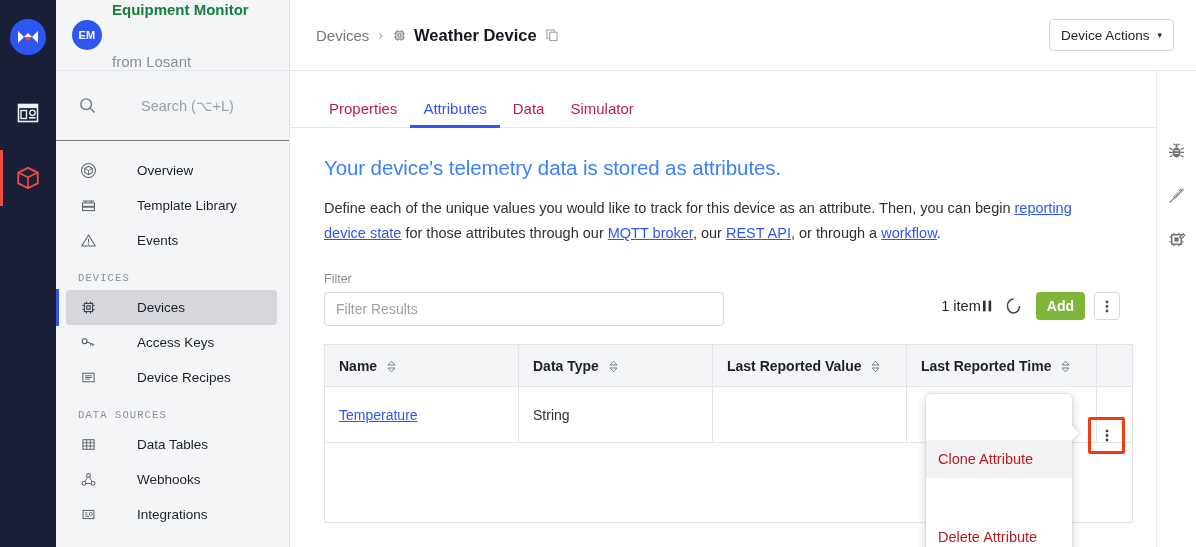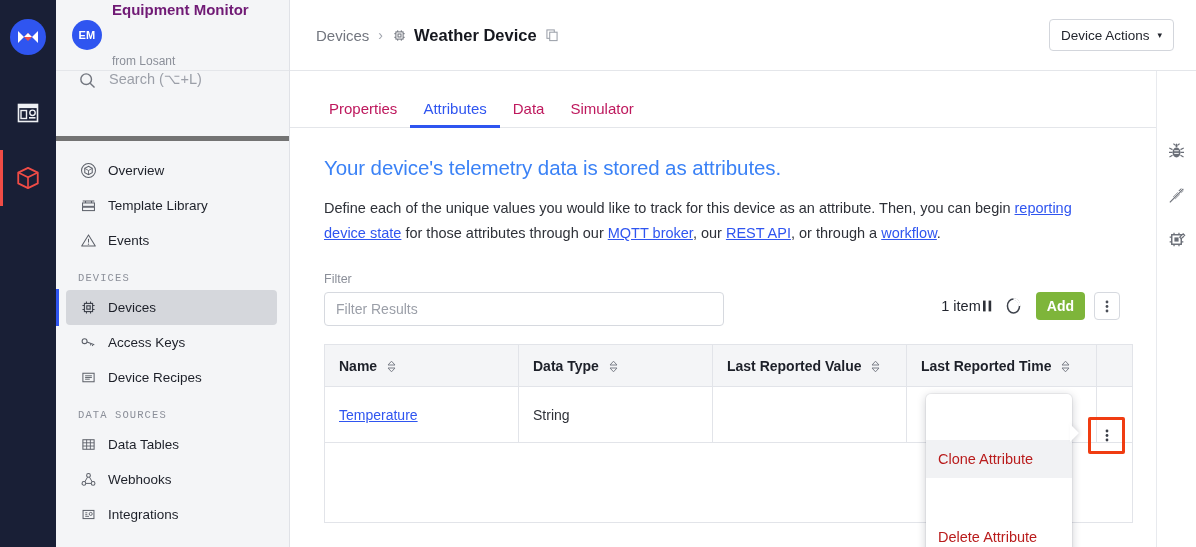--- a/index.html
+++ b/index.html
@@ -45,35 +45,35 @@
     height: 71px; display: flex; align-items: center;
     padding: 0 16px; border-bottom: 1px solid #e4e6ea;
   }
   .org-avatar {
     width: 30px; height: 30px; border-radius: 50%;
     background: #2f55f0; color: #fff;
     font-size: 11px; font-weight: bold; letter-spacing: .2px;
     display: flex; align-items: center; justify-content: center;
     flex: 0 0 30px; margin-right: 10px;
   }
-  .org-name { font-size: 15px; font-weight: bold; color: #701a75; line-height: 17px; }
-  .org-sub { font-size: 12px; color: #8b8f99; line-height: 15px; margin-top: 36px; }
+  .org-name { font-size: 15px; font-weight: bold; color: #15803d; line-height: 17px; }
+  .org-sub { font-size: 15px; color: #8b8f99; line-height: 15px; margin-top: 36px; }
 
   .search-row {
-    height: 70px; display: flex; 
-    padding: 0 16px 0 22px; border-bottom: 5px solid #737373;
+    height: 70px; display: flex; align-items: center;
+    padding: 0 16px 0 22px; border-bottom: 1px solid #737373; gap: 32px;
   }
   .search-row .sicon { margin-right: 12px; display: flex; }
   .search-ph { font-size: 14.5px; color: #9b9fa8; }
 
   .nav { padding-top: 12px; }
   .nav-item {
     height: 35px; display: flex; align-items: center;
     margin: 0 12px 0 10px; padding-left: 12px; border-radius: 4px;
-    position: relative; color: #22252e;
+    position: relative; color: #22252e; gap: 29px;
   }
   .nav-item .nicon { width: 20px; display: flex; align-items: center; justify-content: center; margin-right: 10px; flex: 0 0 20px; }
   .nav-label { font-size: 13.5px; color: #1d2029; }
   .nav-item.active { background: #d5d7dc; }
   .nav-item.active::before {
     content: ""; position: absolute; left: -10px; top: -1px;
     width: 3px; height: 37px; background: #2f55f0;
   }
   .nav-group {
     font-size: 10.5px; letter-spacing: 1.1px; color: #8b8f99;

